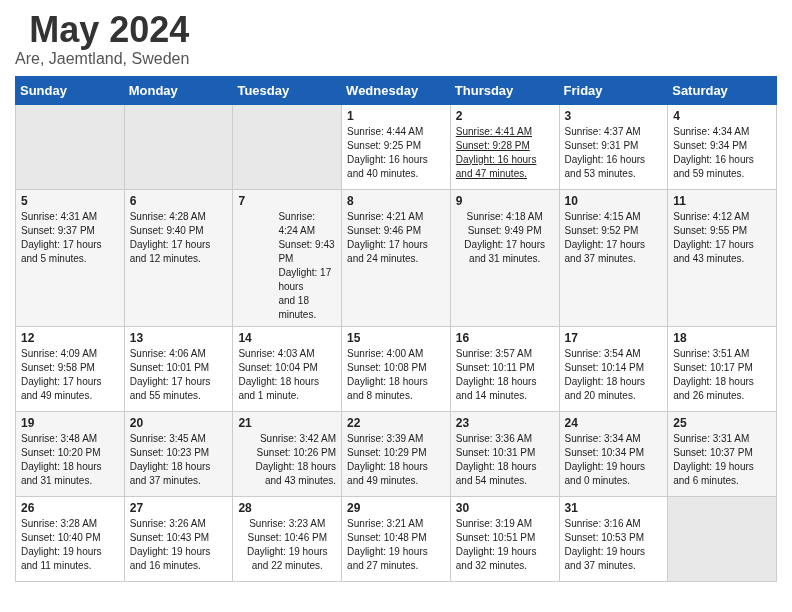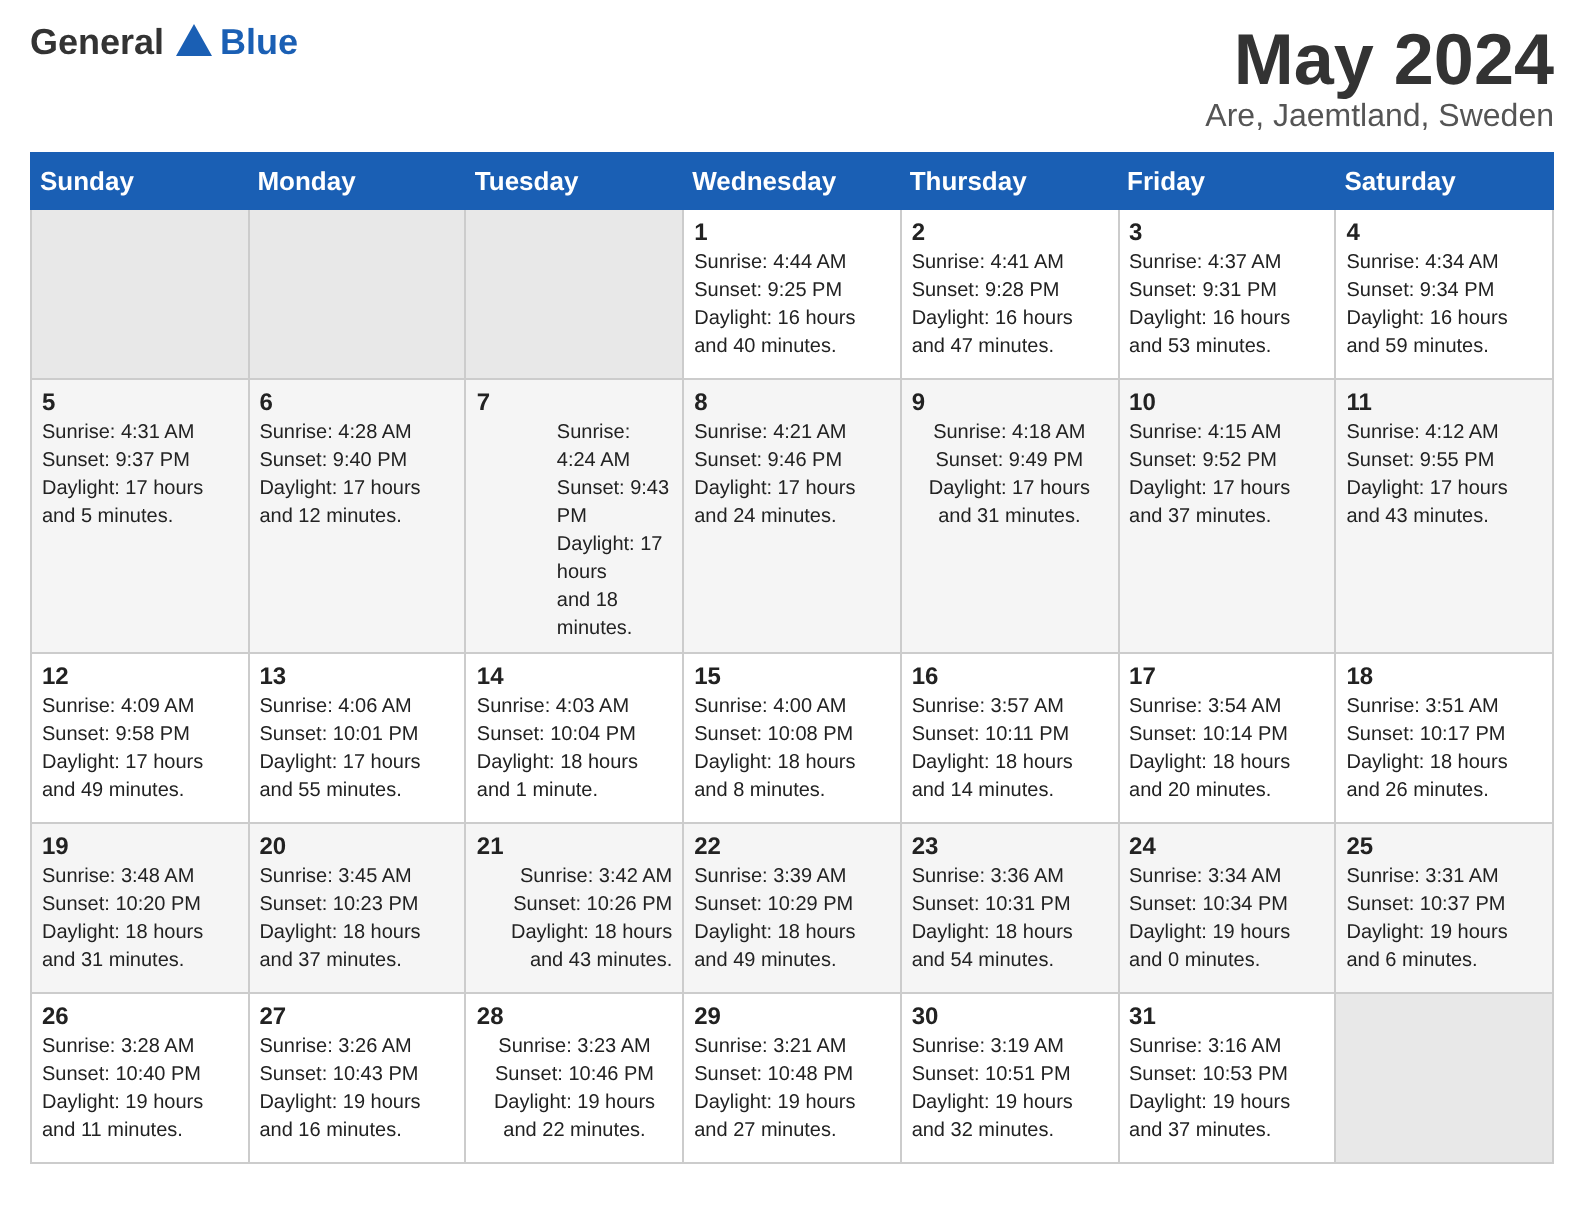--- a/index.html
+++ b/index.html
@@ -91,27 +91,20 @@
       color: #222;
     }
     .empty-cell {
       background: #e8e8e8 !important;
     }
   </style>
 </head>
 <body>
 
 <div class="header">
-  <div class="logo">
-    <span class="logo-text-general">General</span>
-    <svg class="logo-icon" viewBox="0 0 22 22">
-      <polygon points="11,2 20,18 2,18" fill="#1a5fb4"></polygon>
-    </svg>
-    <span class="logo-text-blue">Blue</span>
-  </div>
   <div class="title-block">
     <div class="month-title">May 2024</div>
     <div class="location-title">Are, Jaemtland, Sweden</div>
   </div>
 </div>
 
 <table>
   <thead>
     <tr>
     <th>Sunday</th>
@@ -130,21 +123,21 @@
         <td class="empty-cell"></td>
         <td>
           <span class="day-num">1</span>
           <div class="day-info" style="white-space: pre-line;">Sunrise: 4:44 AM
 Sunset: 9:25 PM
 Daylight: 16 hours
 and 40 minutes.</div>
         </td>
         <td>
           <span class="day-num">2</span>
-          <div class="day-info" style="white-space: pre-line;">Sunrise: 4:41 AM
+          <div class="day-info" style="white-space: pre-line; text-decoration: underline;">Sunrise: 4:41 AM
 Sunset: 9:28 PM
 Daylight: 16 hours
 and 47 minutes.</div>
         </td>
         <td>
           <span class="day-num">3</span>
           <div class="day-info" style="white-space: pre-line;">Sunrise: 4:37 AM
 Sunset: 9:31 PM
 Daylight: 16 hours
 and 53 minutes.</div>

